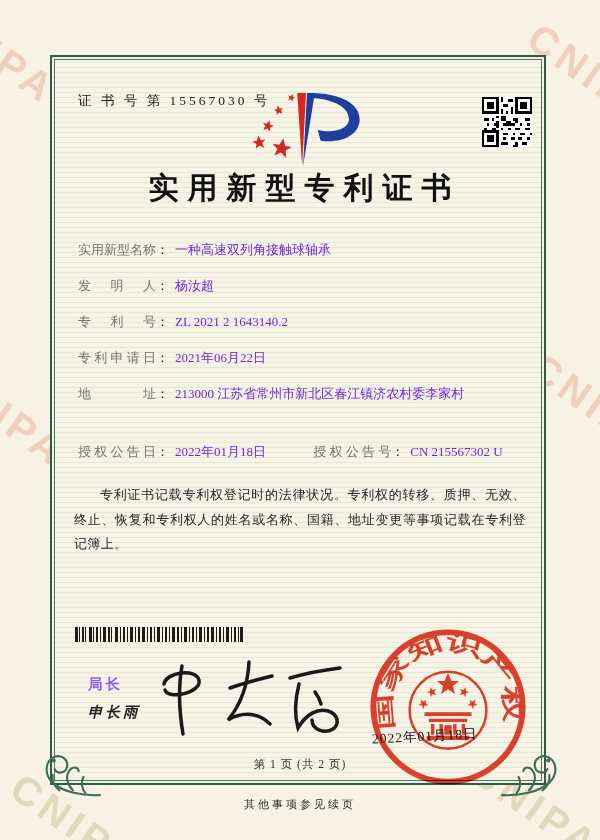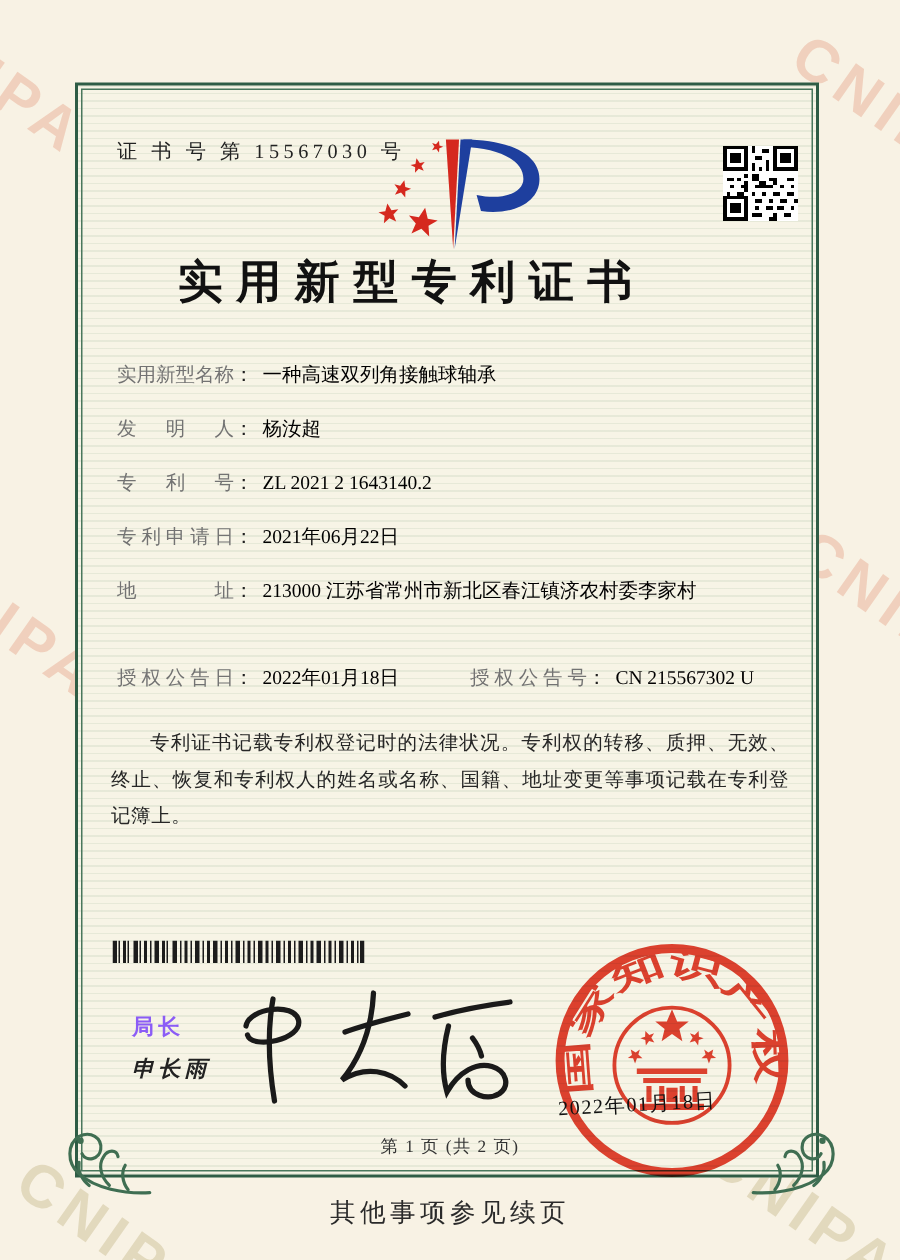--- a/index.html
+++ b/index.html
@@ -19,30 +19,30 @@
   .frame{position:absolute;left:50px;top:55px;width:492px;height:726px;
          border:2.5px solid #2e5c45;
          background:
            repeating-linear-gradient(180deg, rgba(120,158,122,0.13) 0 1px, rgba(0,0,0,0) 1px 5px),
            #f7f4e6;}
   .frame-inner{position:absolute;inset:2px;border:1.5px solid #49775c;}
 
   .cert-no{position:absolute;left:78px;top:92px;font-size:13.5px;letter-spacing:3px;color:#222;}
   .logo{position:absolute;left:248px;top:90px;width:118px;height:78px;}
   .qr{position:absolute;left:482px;top:96px;width:50px;height:52px;}
-  .title{position:absolute;left:0;top:168px;width:540px;text-align:center;
+  .title{position:absolute;left:0;top:168px;width:600px;text-align:center;
          font-size:30px;font-weight:bold;letter-spacing:9px;padding-left:9px;
          box-sizing:border-box;color:#111;}
 
   .fields{position:absolute;left:78px;top:241px;width:452px;font-size:13px;}
   .field-row{height:36px;white-space:nowrap;}
   .f-label{display:inline-block;width:78px;text-align:justify;text-align-last:justify;
            vertical-align:top;color:#737373;}
   .f-colon{display:inline-block;color:#222;}
-  .f-value{margin-left:6px;color:#000000;}
+  .f-value{margin-left:6px;color:#6d28d9;}
   .pair{display:inline-block;}
   .pair.first{width:232px;margin-top:22px;}
 
   .paras{position:absolute;left:74px;top:483px;width:452px;font-size:13px;
          line-height:24.5px;text-align:justify;letter-spacing:0.4px;color:#262626;}
   .paras p{margin:0;text-indent:2em;}
 
   .barcode{position:absolute;left:75px;top:627px;width:168px;height:15px;}
 
   .director-title{position:absolute;left:88px;top:675px;font-size:14.5px;letter-spacing:3px;
@@ -52,21 +52,21 @@
   .signature{position:absolute;left:152px;top:648px;width:200px;height:100px;}
 
   .seal{position:absolute;left:368px;top:627px;width:160px;height:160px;
         mix-blend-mode:multiply;opacity:0.95;z-index:4;}
   .seal-date{position:absolute;left:372px;top:726px;width:170px;font-size:13.5px;
         letter-spacing:1px;color:#111;transform:rotate(-3deg);z-index:5;}
 
   .page-info{position:absolute;left:0;top:757px;width:600px;text-align:center;
         font-size:11.5px;letter-spacing:1px;color:#333;}
   .continuation{position:absolute;left:0;top:797px;width:600px;text-align:center;
-        font-size:17px;letter-spacing:3px;color:#2a2a2a;}
+        font-size:11px;letter-spacing:3px;color:#2a2a2a;}
 
   .ornament{position:absolute;width:62px;height:50px;z-index:3;}
   .ornament.left{left:40px;top:748px;}
   .ornament.right{left:500px;top:748px;transform:scaleX(-1);}
 </style>
 </head>
 <body>
 
 <div class="page">
 

